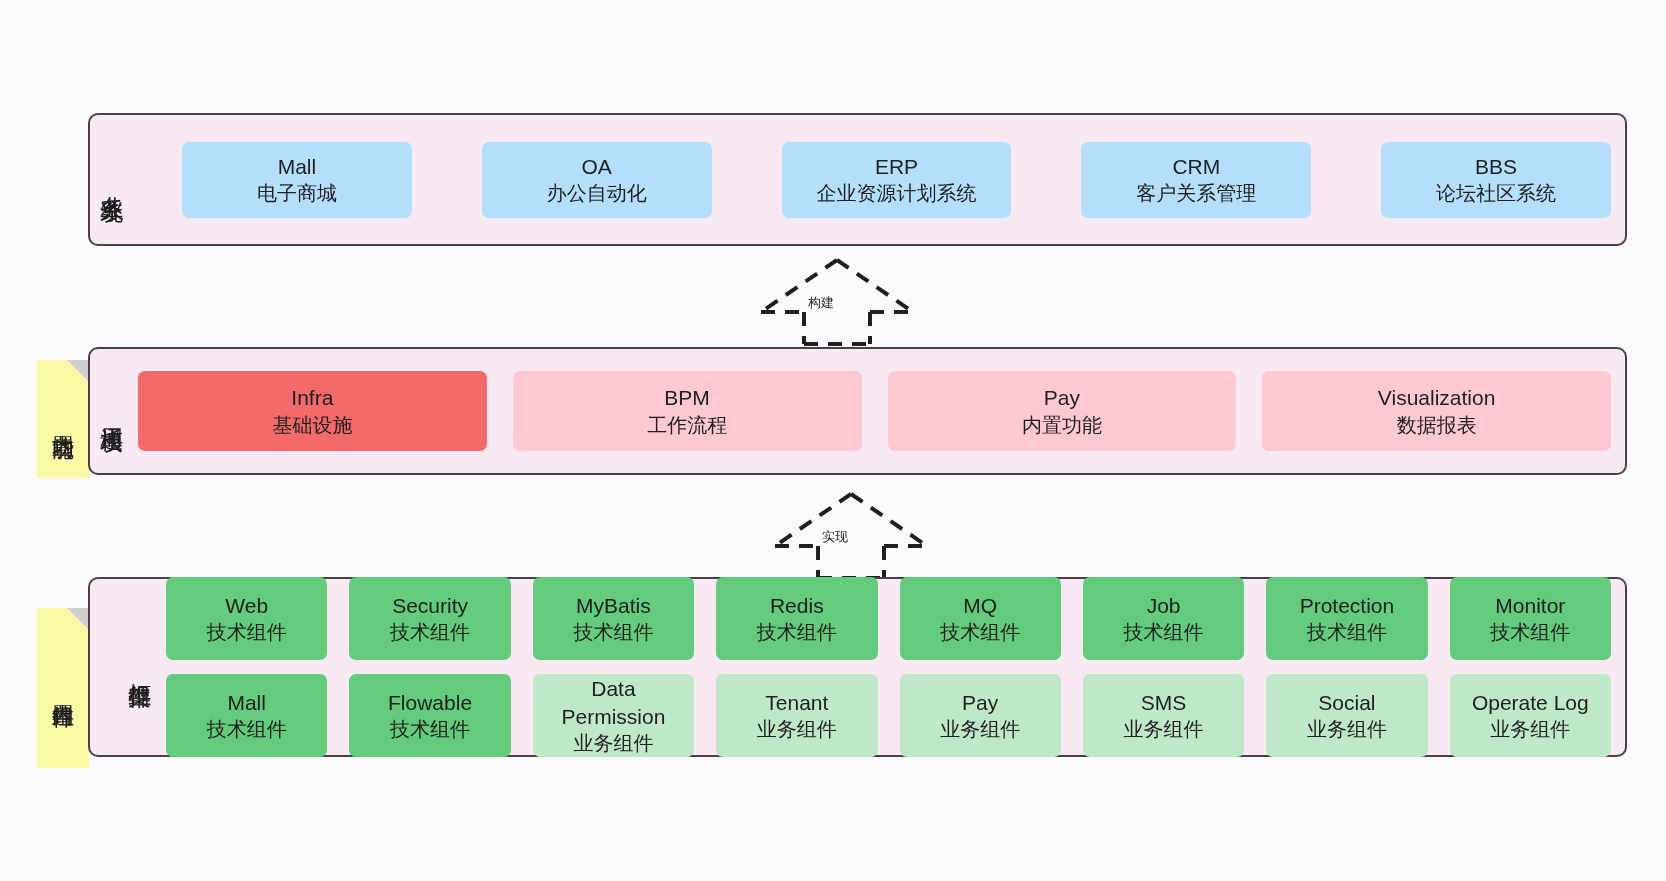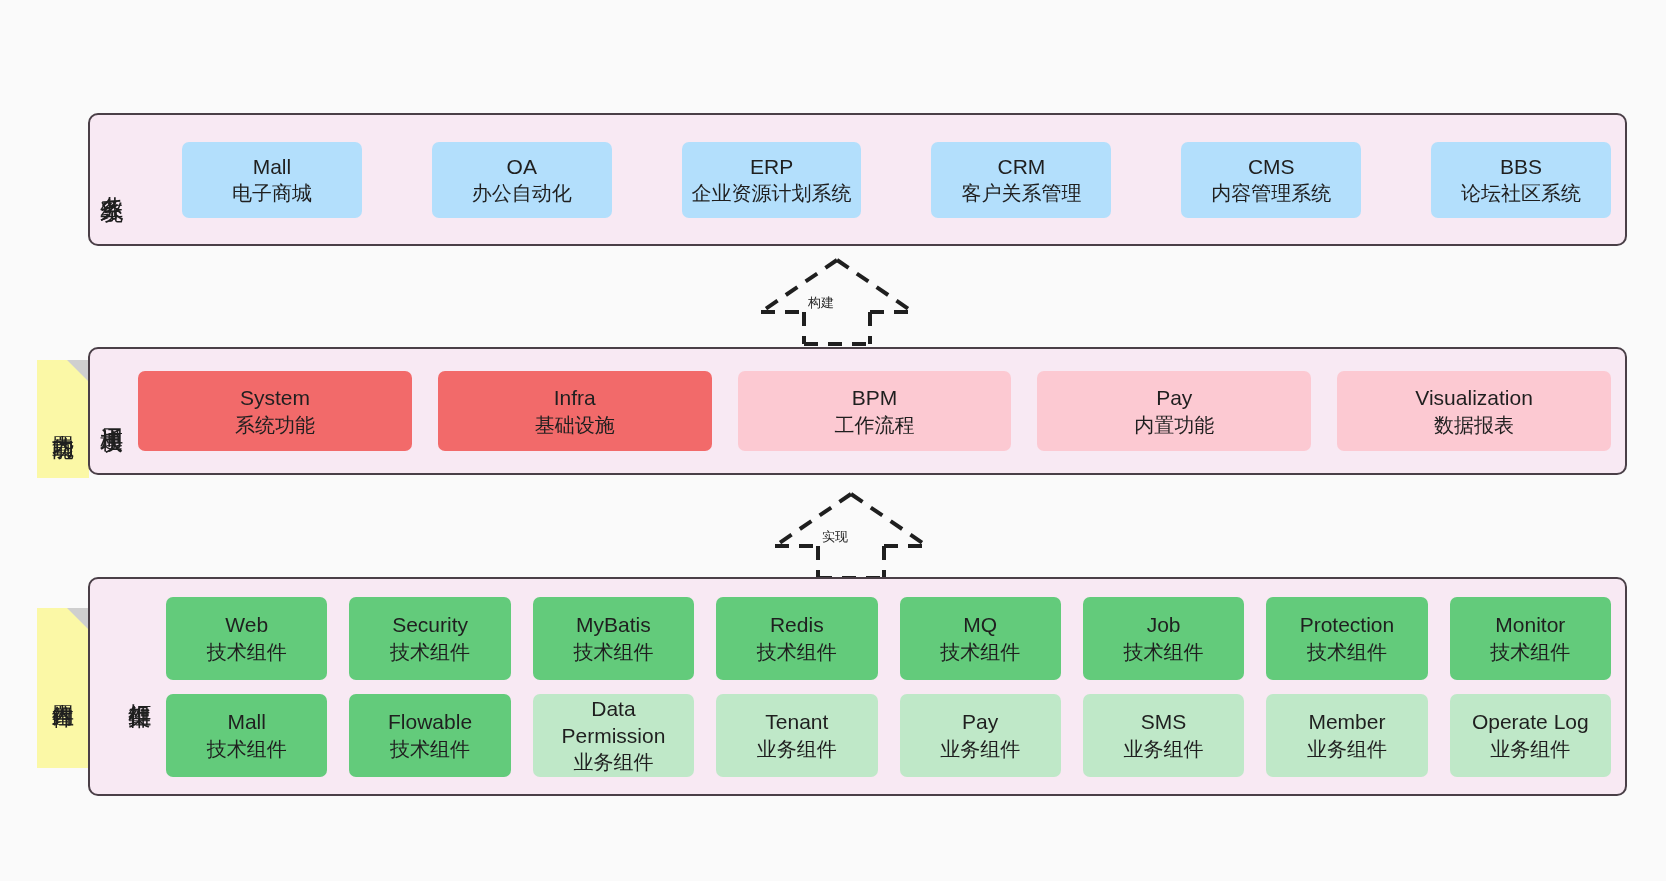--- a/index.html
+++ b/index.html
@@ -86,21 +86,21 @@
   #layer-business .card { height: 76px; margin-left: 44px; }
 
   
   #layer-modules {
     left: 88px;  top: 347px;  width: 1539px;  height: 128px;
   }
   #layer-modules .card { height: 80px; }
 
   
   #layer-framework {
-    left: 88px;  top: 577px;  width: 1539px;  height: 219px; padding-left: 28px;
+    left: 88px;  top: 577px;  width: 1539px;  height: 180px; padding-left: 28px;
   }
   #layer-framework .card { height: 83px; }
   #layer-framework .row { gap: 22px; }
   #layer-framework .layer-body { gap: 14px; }
 
   
   .note {
     position: absolute;
     box-sizing: border-box;
     background: #fbf8a6;
@@ -161,24 +161,20 @@
         <span class="en">OA</span>
         <span class="cn">办公自动化</span>
       </div>
       <div class="card c-blue">
         <span class="en">ERP</span>
         <span class="cn">企业资源计划系统</span>
       </div>
       <div class="card c-blue">
         <span class="en">CRM</span>
         <span class="cn">客户关系管理</span>
-      </div>
-      <div class="card c-blue">
-        <span class="en">CMS</span>
-        <span class="cn">内容管理系统</span>
       </div>
       <div class="card c-blue">
         <span class="en">BBS</span>
         <span class="cn">论坛社区系统</span>
       </div>
     </div>
   </div>
 </div>
 
 <div class="uml-arrow" id="arrow-build">
@@ -196,24 +192,20 @@
 
 <div class="note" id="note-functions">
   <span>内置功能</span>
 </div>
 
 <div class="layer" id="layer-modules">
   <div class="layer-title">通用模块</div>
   <div class="layer-body">
     <div class="row">
       <div class="card c-red">
-        <span class="en">System</span>
-        <span class="cn">系统功能</span>
-      </div>
-      <div class="card c-red">
         <span class="en">Infra</span>
         <span class="cn">基础设施</span>
       </div>
       <div class="card c-pink">
         <span class="en">BPM</span>
         <span class="cn">工作流程</span>
       </div>
       <div class="card c-pink">
         <span class="en">Pay</span>
         <span class="cn">内置功能</span>
@@ -301,21 +293,21 @@
       </div>
       <div class="card c-lightgreen">
         <span class="en">Pay</span>
         <span class="cn">业务组件</span>
       </div>
       <div class="card c-lightgreen">
         <span class="en">SMS</span>
         <span class="cn">业务组件</span>
       </div>
       <div class="card c-lightgreen">
-        <span class="en">Member</span>
+        <span class="en">Social</span>
         <span class="cn">业务组件</span>
       </div>
       <div class="card c-lightgreen">
         <span class="en">Operate Log</span>
         <span class="cn">业务组件</span>
       </div>
     </div>
 
   </div>
 </div>

